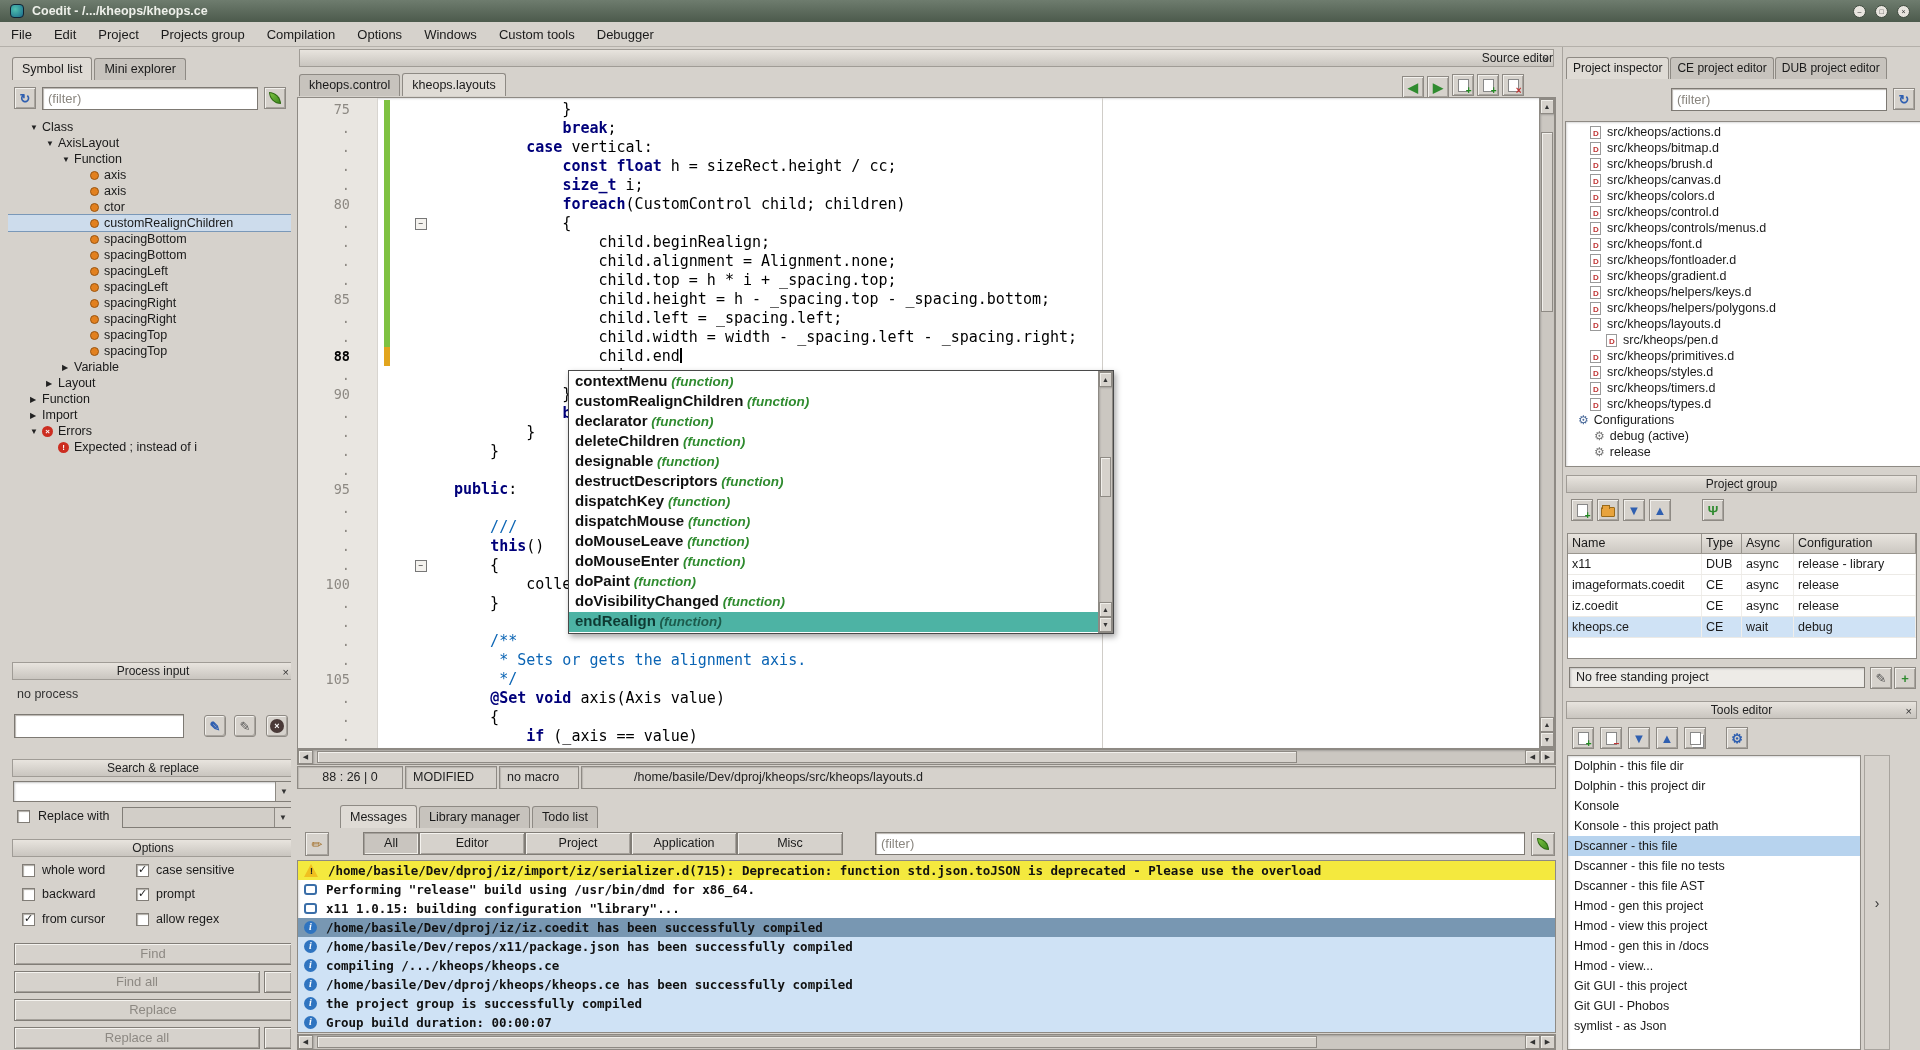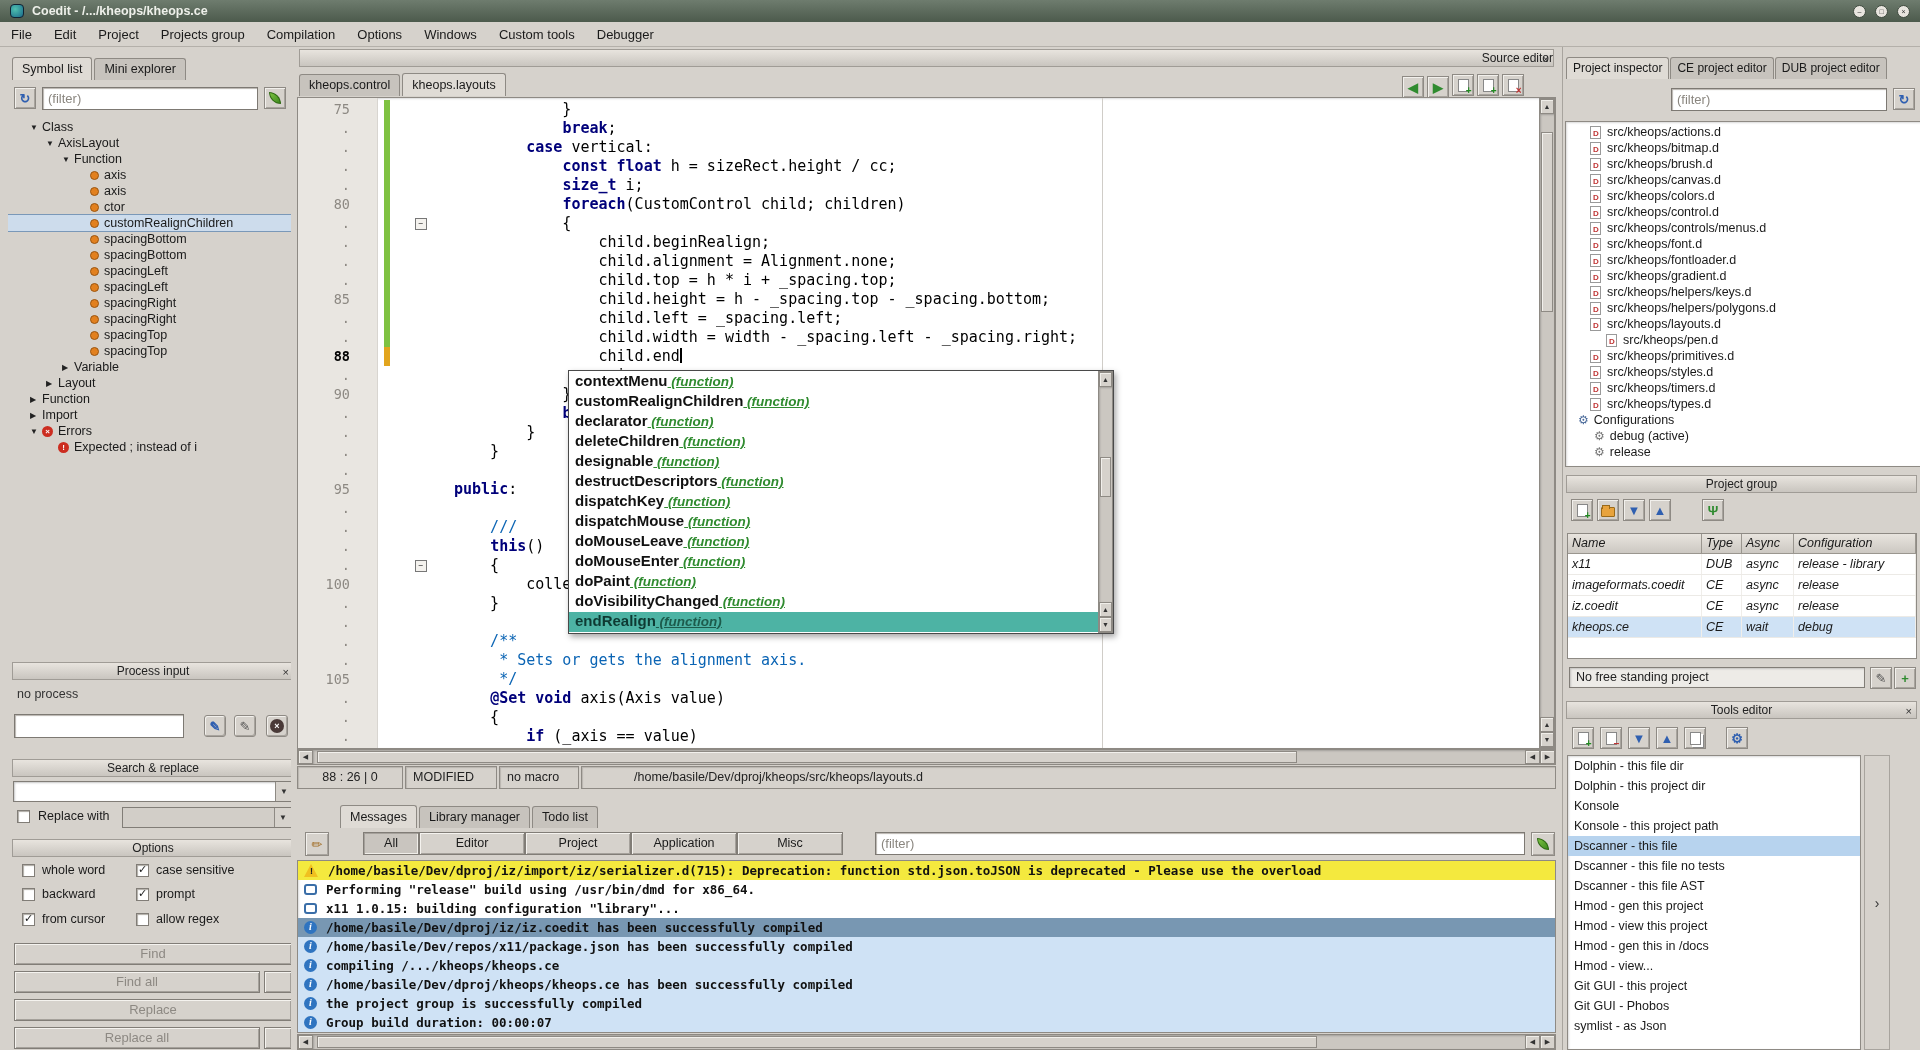--- a/index.html
+++ b/index.html
@@ -109,21 +109,21 @@
   .sbtrack { flex:1 1 auto; position:relative; background:#cbc7c1; box-shadow:inset 1px 1px 2px rgba(0,0,0,.2); }
   .vsb .sbthumb { position:absolute; left:1px; right:1px; background:#d6d2cc; border:1px solid #8e8a84; box-shadow:inset 1px 1px 0 #f2f0ec; }
   .hsb .sbthumb { position:absolute; top:1px; bottom:1px; background:#d6d2cc; border:1px solid #8e8a84; box-shadow:inset 1px 1px 0 #f2f0ec; }
   #editor-vsb { position:absolute; right:0; top:0; bottom:0; width:16px; }
   #editor-hsb { position:absolute; left:6px; top:702px; width:1259px; height:16px; }
 
   
   #completion { position:absolute; left:277px; top:323px; width:546px; height:264px; background:#fff; border:1px solid #4a4a4a; box-shadow:2px 3px 6px rgba(0,0,0,.35); z-index:30; }
   #completion-list { position:absolute; left:0; top:1px; right:15px; }
   .citem { height:20px; line-height:20px; padding-left:6px; font:bold 15px "Liberation Sans",sans-serif; color:#111; white-space:nowrap; overflow:hidden; }
-  .citem .ckind { font:italic 600 13.5px "Liberation Sans",sans-serif; color:#2f8b2f;text-decoration:underline; }
+  .citem .ckind { font:italic 600 13.5px "Liberation Sans",sans-serif; color:#2f8b2f; }
   .citem.sel { background:#4db3a4; }
   .citem.sel .cname { color:#0e3a33; }
   .citem.sel .ckind { color:#1c5b4c; }
   #completion-sb { position:absolute; right:0; top:0; bottom:0; width:15px; }
 
   
   #statusbar { position:absolute; left:6px; top:719px; width:1259px; height:23px; display:flex; gap:2px; }
   .sb-cell { border:1px solid #8e8a84; box-shadow:inset 1px 1px 1px #b8b4ae; padding:3px 7px; font-size:12.5px; color:#222; white-space:nowrap; overflow:hidden; background:#d6d2cc; }
 
   
@@ -156,21 +156,21 @@
   #file-tree { position:absolute; left:2px; top:74px; width:424px; height:346px; background:#fff; border:1px solid #8e8a84; box-shadow:inset 1px 1px 2px rgba(0,0,0,.15); overflow:hidden; }
   #file-rows { position:absolute; left:0; top:2px; right:15px; }
   .frow { height:16px; display:flex; align-items:center; font-size:12.5px; white-space:nowrap; }
   .fi-d { width:11px; height:13px; background:#fff; border:1px solid #999; position:relative; margin:0 6px 0 0; flex:0 0 11px; }
   .fi-d::after { content:"D"; position:absolute; left:2px; top:2px; font:bold 8px "Liberation Sans",sans-serif; color:#c03535; }
   .fi-config { color:#4a6a9a; font-size:12px; margin-right:5px; }
   .fi-gear { color:#777; font-size:12px; margin-right:5px; }
   #file-vsb { position:absolute; right:0; top:0; bottom:0; width:15px; }
   #pg-header { left:3px; right:3px; top:428px; }
   #pg-toolbar { position:absolute; left:0; top:452px; width:358px; height:24px; }
-  #pg-table { position:absolute; left:4px; top:486px; width:350px; height:126px; background:#fff; border:1px solid #8e8a84; overflow:hidden;font-style:italic; }
+  #pg-table { position:absolute; left:4px; top:486px; width:350px; height:126px; background:#fff; border:1px solid #8e8a84; overflow:hidden; }
   .pgt-head { display:flex; height:20px; }
   .pgt-hc { background:linear-gradient(#e8e4de,#ccc8c2); border-right:1px solid #9a968f; border-bottom:1px solid #9a968f; font-size:12.5px; padding:2px 4px; white-space:nowrap; overflow:hidden; }
   .pgr { display:flex; height:21px; border-bottom:1px solid #eceae6; }
   .pgr.sel { background:#cfe2f5; }
   .pgc { font-size:12.5px; padding:3px 4px; white-space:nowrap; overflow:hidden; border-right:1px solid #f0eeea;}
   .cw0{width:134px;flex:0 0 134px;} .cw1{width:40px;flex:0 0 40px;} .cw2{width:52px;flex:0 0 52px;} .cw3{flex:1;}
   #free-standing { position:absolute; left:6px; top:620px; width:296px; height:21px; background:#edebe7; border:1px solid #817d77; box-shadow:inset 1px 1px 2px rgba(0,0,0,.18); font-size:12.5px; padding:2px 6px; color:#222; }
   #fs-pencil { left:307px; top:620px; } #fs-add { left:331px; top:620px; }
   #tools-header { left:3px; right:3px; top:654px; }
   #tools-toolbar { position:absolute; left:0; top:680px; width:358px; height:24px; }

